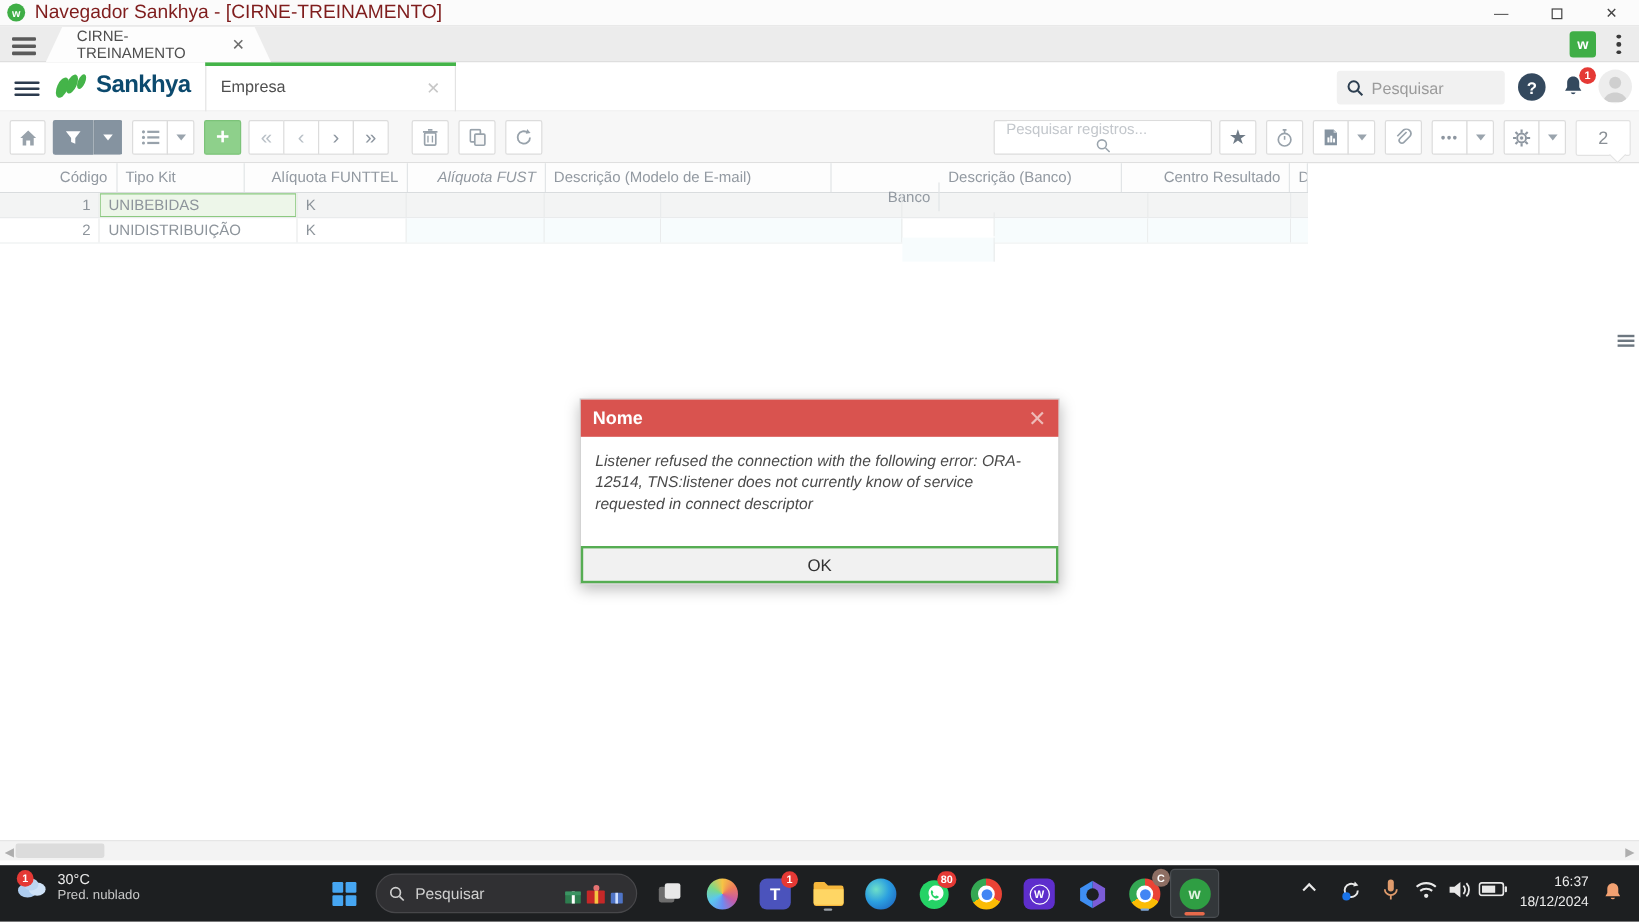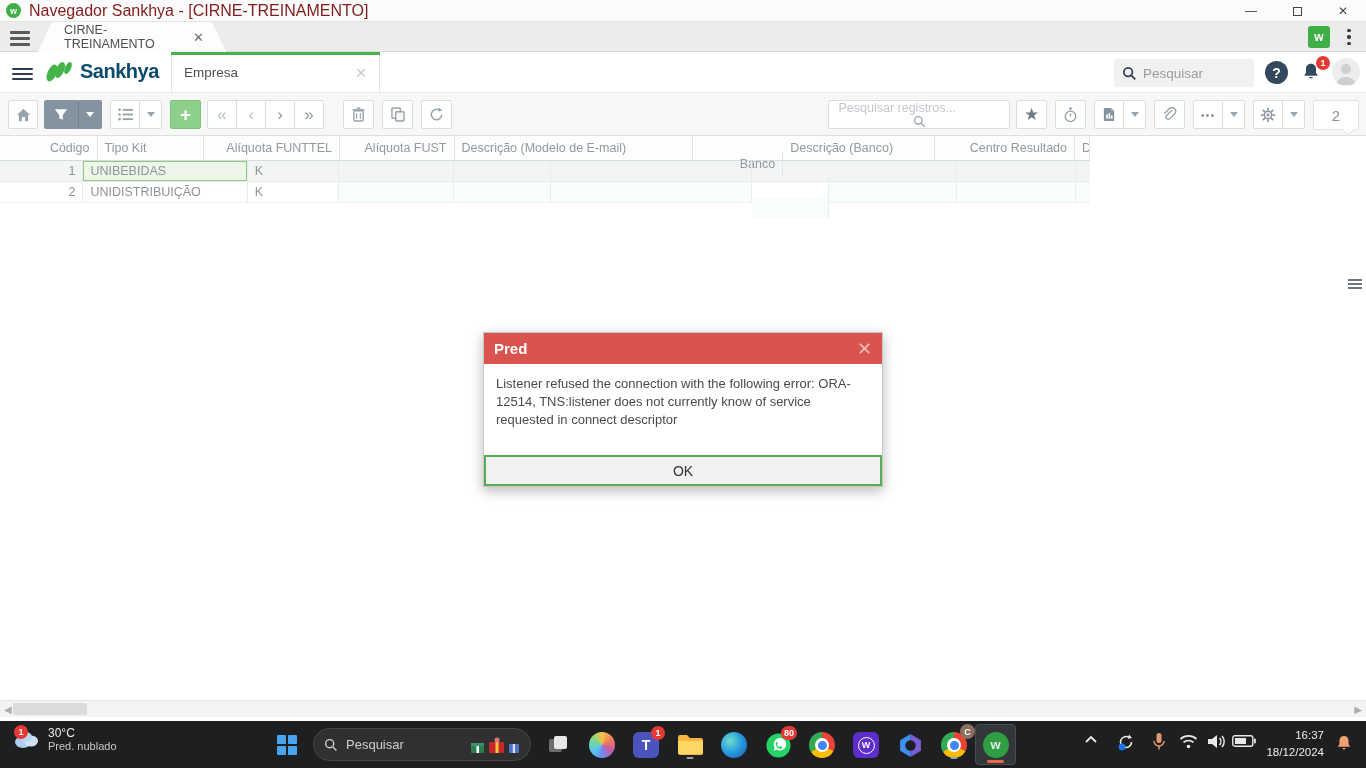--- a/index.html
+++ b/index.html
@@ -64,38 +64,38 @@
   .grow { display:flex; width:1090px; }
   .gcell { height:100%; padding:0 7px; display:flex; align-items:center; overflow:hidden; white-space:nowrap; border-right:1px solid #e9ebec; }
   .ghead { height:25px; background:#fdfdfd; border-bottom:1px solid #d9dcde; }
   .ghead .gcell { font-size:12.5px; color:#9299a1; border-right:1px solid #e2e5e7; }
   .gdata { height:21px; }
   .gdata .gcell { font-size:12.5px; color:#8d949b; }
   .row1 { background:#f3f4f4; border-bottom:1px solid #e7e9ea; }
   .row2 { background:#fff; border-bottom:1px solid #edf0f1; }
   .row2 .tint { background:#f7fcfd; }
   .c0{width:102px; justify-content:flex-end;} .c1{width:205px;} .c2{width:112px;}
-  .c3{width:142px; justify-content:flex-end;} .c4{width:120px; justify-content:flex-end;}
+  .c3{width:142px; justify-content:flex-end;} .c4{width:120px; justify-content:flex-end;font-style:italic;}
   .c5{width:251px;} .c6{width:94px; justify-content:flex-end;margin-top:16px;} .c7{width:159px;}
   .c8{width:147px; justify-content:flex-end;} .c9{flex:1; border-right:0;}
   .cell-selected { background:#edf6e9 !important; box-shadow:inset 0 0 0 1px #8cc981; color:#879099; }
   .colmenu { position:absolute; right:2px; top:141px; width:16px; cursor:pointer; }
   .colmenu span { display:block; width:14px; height:2px; background:#6d7780; margin:2px 0; }
 
   
   .hscroll { position:absolute; left:0; top:700px; width:1366px; height:17px; background:#f3f3f3; border-top:1px solid #e6e6e6; }
   .hs-arrow { position:absolute; top:3px; font-size:10px; color:#aeaeae; cursor:pointer; }
   .hs-thumb { position:absolute; left:13px; top:2px; width:74px; height:12px; background:#dcdcdc; border-radius:2px; cursor:pointer; }
 
   
   .dialog { position:absolute; left:483px; top:332px; width:400px; background:#fff; box-shadow:0 4px 12px rgba(0,0,0,.28); border:1px solid #c9c9c9; }
   .dlg-head { height:31px; background:#d9534f; display:flex; align-items:center; padding:0 10px; }
   .dlg-title { color:#fff; font-size:15px; font-weight:bold; flex:1; }
   .dlg-close { color:#eebbb8; font-size:18px; cursor:pointer; line-height:1; }
-  .dlg-body { padding:11px 12px 26px; font-size:13px; color:#4a4a4a; line-height:18px; }
+  .dlg-body { padding:11px 12px 26px; font-size:13px; color:#4a4a4a; line-height:18px;font-style:italic; }
   .dlg-ok { height:31px; background:#f1f1f1; border:2px solid #56ad53; display:flex; align-items:center; justify-content:center; font-size:14px; color:#333; cursor:pointer; }
 
   
   .taskbar { position:absolute; left:0; top:721px; width:1366px; height:47px; background:#1d1f21; }
   .weather { position:absolute; left:12px; top:5px; display:flex; align-items:center; gap:8px; cursor:pointer; }
   .weather-badge { position:relative; }
   .weather-badge .badge { left:2px; top:-4px; }
   .wx-temp { font-size:12px; color:#ececec; }
   .wx-desc { font-size:11px; color:#c9c9c9; }
   .tb-ico { position:absolute; top:9px; width:30px; height:30px; display:flex; align-items:center; justify-content:center; cursor:pointer; }
@@ -362,21 +362,21 @@
 </div>
 
 <div class="hscroll">
   <div class="hs-arrow" style="left:4px;">◀</div>
   <div class="hs-thumb"></div>
   <div class="hs-arrow" style="right:4px;">▶</div>
 </div>
 
 <div class="dialog">
   <div class="dlg-head">
-    <span class="dlg-title">Pred</span>
+    <span class="dlg-title">Nome</span>
     <span class="dlg-close">✕</span>
   </div>
   <div class="dlg-body">Listener refused the connection with the following error: ORA-12514, TNS:listener does not currently know of service requested in connect descriptor</div>
   <div class="dlg-ok">OK</div>
 </div>
 
 <div class="taskbar">
   <div class="weather">
     <span class="weather-badge">
       <svg width="28" height="20" viewBox="0 0 28 20">

